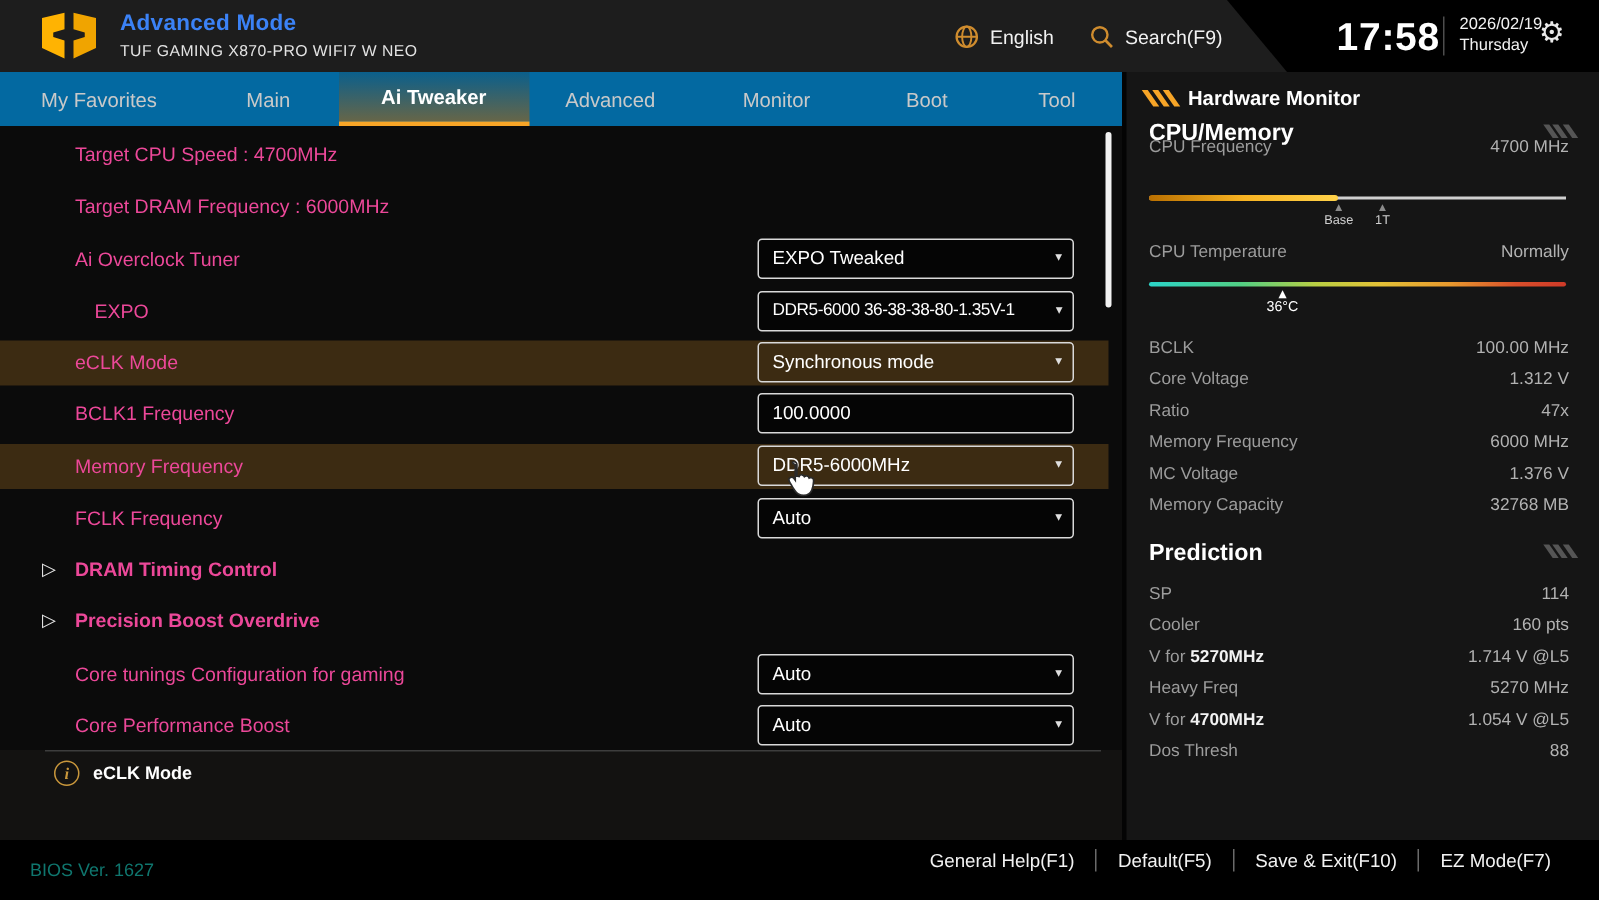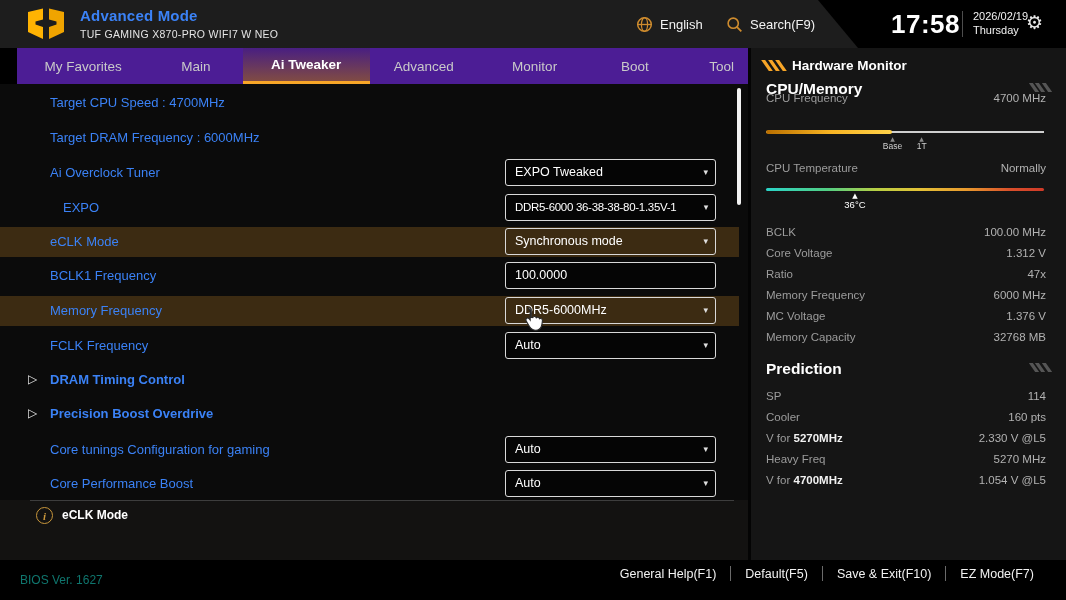--- a/index.html
+++ b/index.html
@@ -15,32 +15,32 @@
   .h-title { position:absolute; left:80px; top:7px; color:#3b82f6; font-size:15px; font-weight:700; letter-spacing:.2px; }
   .h-sub { position:absolute; left:80px; top:28px; color:#e4e4e4; font-size:10.5px; letter-spacing:.3px; }
   .h-item { position:absolute; top:0; height:48px; display:flex; align-items:center; gap:7px; color:#f2f2f2; font-size:13px; cursor:pointer; }
   .h-lang { left:636px; } .h-search { left:726px; }
   .h-time { position:absolute; left:891px; top:9px; color:#fff; font-size:26px; font-weight:700; letter-spacing:.5px; }
   .h-sep { position:absolute; left:962px; top:11px; width:1px; height:26px; background:#4d4d4d; }
   .h-date { position:absolute; left:973px; top:9px; color:#f2f2f2; font-size:11px; line-height:14px; }
   .h-gear { position:absolute; left:1026px; top:11px; font-family:"DejaVu Sans",sans-serif; color:#e9e9e9; font-size:19px; cursor:pointer; }
 
   
-  .tabbar { position:absolute; left:0; top:48px; width:748px; height:36px; background:#4c1d95; display:flex;margin-left:17px; }
+  .tabbar { position:absolute; left:0; top:48px; width:748px; height:36px; background:#0369a1; display:flex; }
   .tab { height:36px; display:flex; align-items:center; justify-content:center;
     color:#c9c9c9; font-size:13.5px; cursor:pointer; white-space:nowrap; }
   .tab.active { color:#fff; font-weight:700;
     background:linear-gradient(to bottom, rgba(53,40,18,.15) 0%, rgba(156,100,24,.65) 100%);
     border-bottom:3px solid #f7a527; }
 
   
   .main { position:absolute; left:0; top:84px; width:748px; height:416px; background:#0b0b0b; overflow:hidden; }
   .row { position:absolute; left:0; width:739px; height:29px; }
   .row.hl { background:#3c2b12; height:30px; }
-  .row .lbl { position:absolute; left:50px; top:0; line-height:29px; color:#3b82f6; font-size:13px; white-space:nowrap; }
+  .row .lbl { position:absolute; left:50px; top:0; line-height:29px; color:#ec4899; font-size:13px; white-space:nowrap; }
   .row.hl .lbl { line-height:30px; }
   .row .lbl.indent { left:63px; }
   .grp-ico { position:absolute; left:28px; top:0; line-height:29px; color:#e8e8e8; font-size:12px; font-family:"DejaVu Sans",sans-serif; }
   .ctrl { position:absolute; left:505px; top:1px; width:211px; height:27px;
     border:1px solid #d9d9d9; border-radius:3px; background:#050505;
     color:#fff; font-size:12.5px; line-height:25px; padding-left:9px;
     white-space:nowrap; overflow:hidden; cursor:pointer; }
   .row.hl .ctrl { background:transparent; }
   .ctrl .caret { position:absolute; right:7px; top:0; line-height:25px; font-size:9px; color:#e0e0e0; font-family:"DejaVu Sans",sans-serif; }
   .ctrl.tight { font-size:11.5px; letter-spacing:-.3px; }
@@ -315,29 +315,33 @@
     <div class="kv" style="top:342px">
       <span class="k">SP</span>
       <span class="v">114</span>
     </div>
     <div class="kv" style="top:363px">
       <span class="k">Cooler</span>
       <span class="v">160 pts</span>
     </div>
     <div class="kv" style="top:384px">
       <span class="k"><span>V for </span><b>5270MHz</b></span>
-      <span class="v">2.330 V @L5</span>
+      <span class="v">1.714 V @L5</span>
     </div>
     <div class="kv" style="top:405px">
       <span class="k">Heavy Freq</span>
       <span class="v">5270 MHz</span>
     </div>
     <div class="kv" style="top:426px">
       <span class="k"><span>V for </span><b>4700MHz</b></span>
       <span class="v">1.054 V @L5</span>
+    </div>
+    <div class="kv" style="top:447px">
+      <span class="k">Dos Thresh</span>
+      <span class="v">88</span>
     </div>
   </div>
 
   <div class="bottombar">
     <div class="bios-ver">BIOS Ver. 1627</div>
     <div class="actions">
       <span class="act">General Help(F1)</span>
       <span class="div"></span>
       <span class="act">Default(F5)</span>
       <span class="div"></span>

